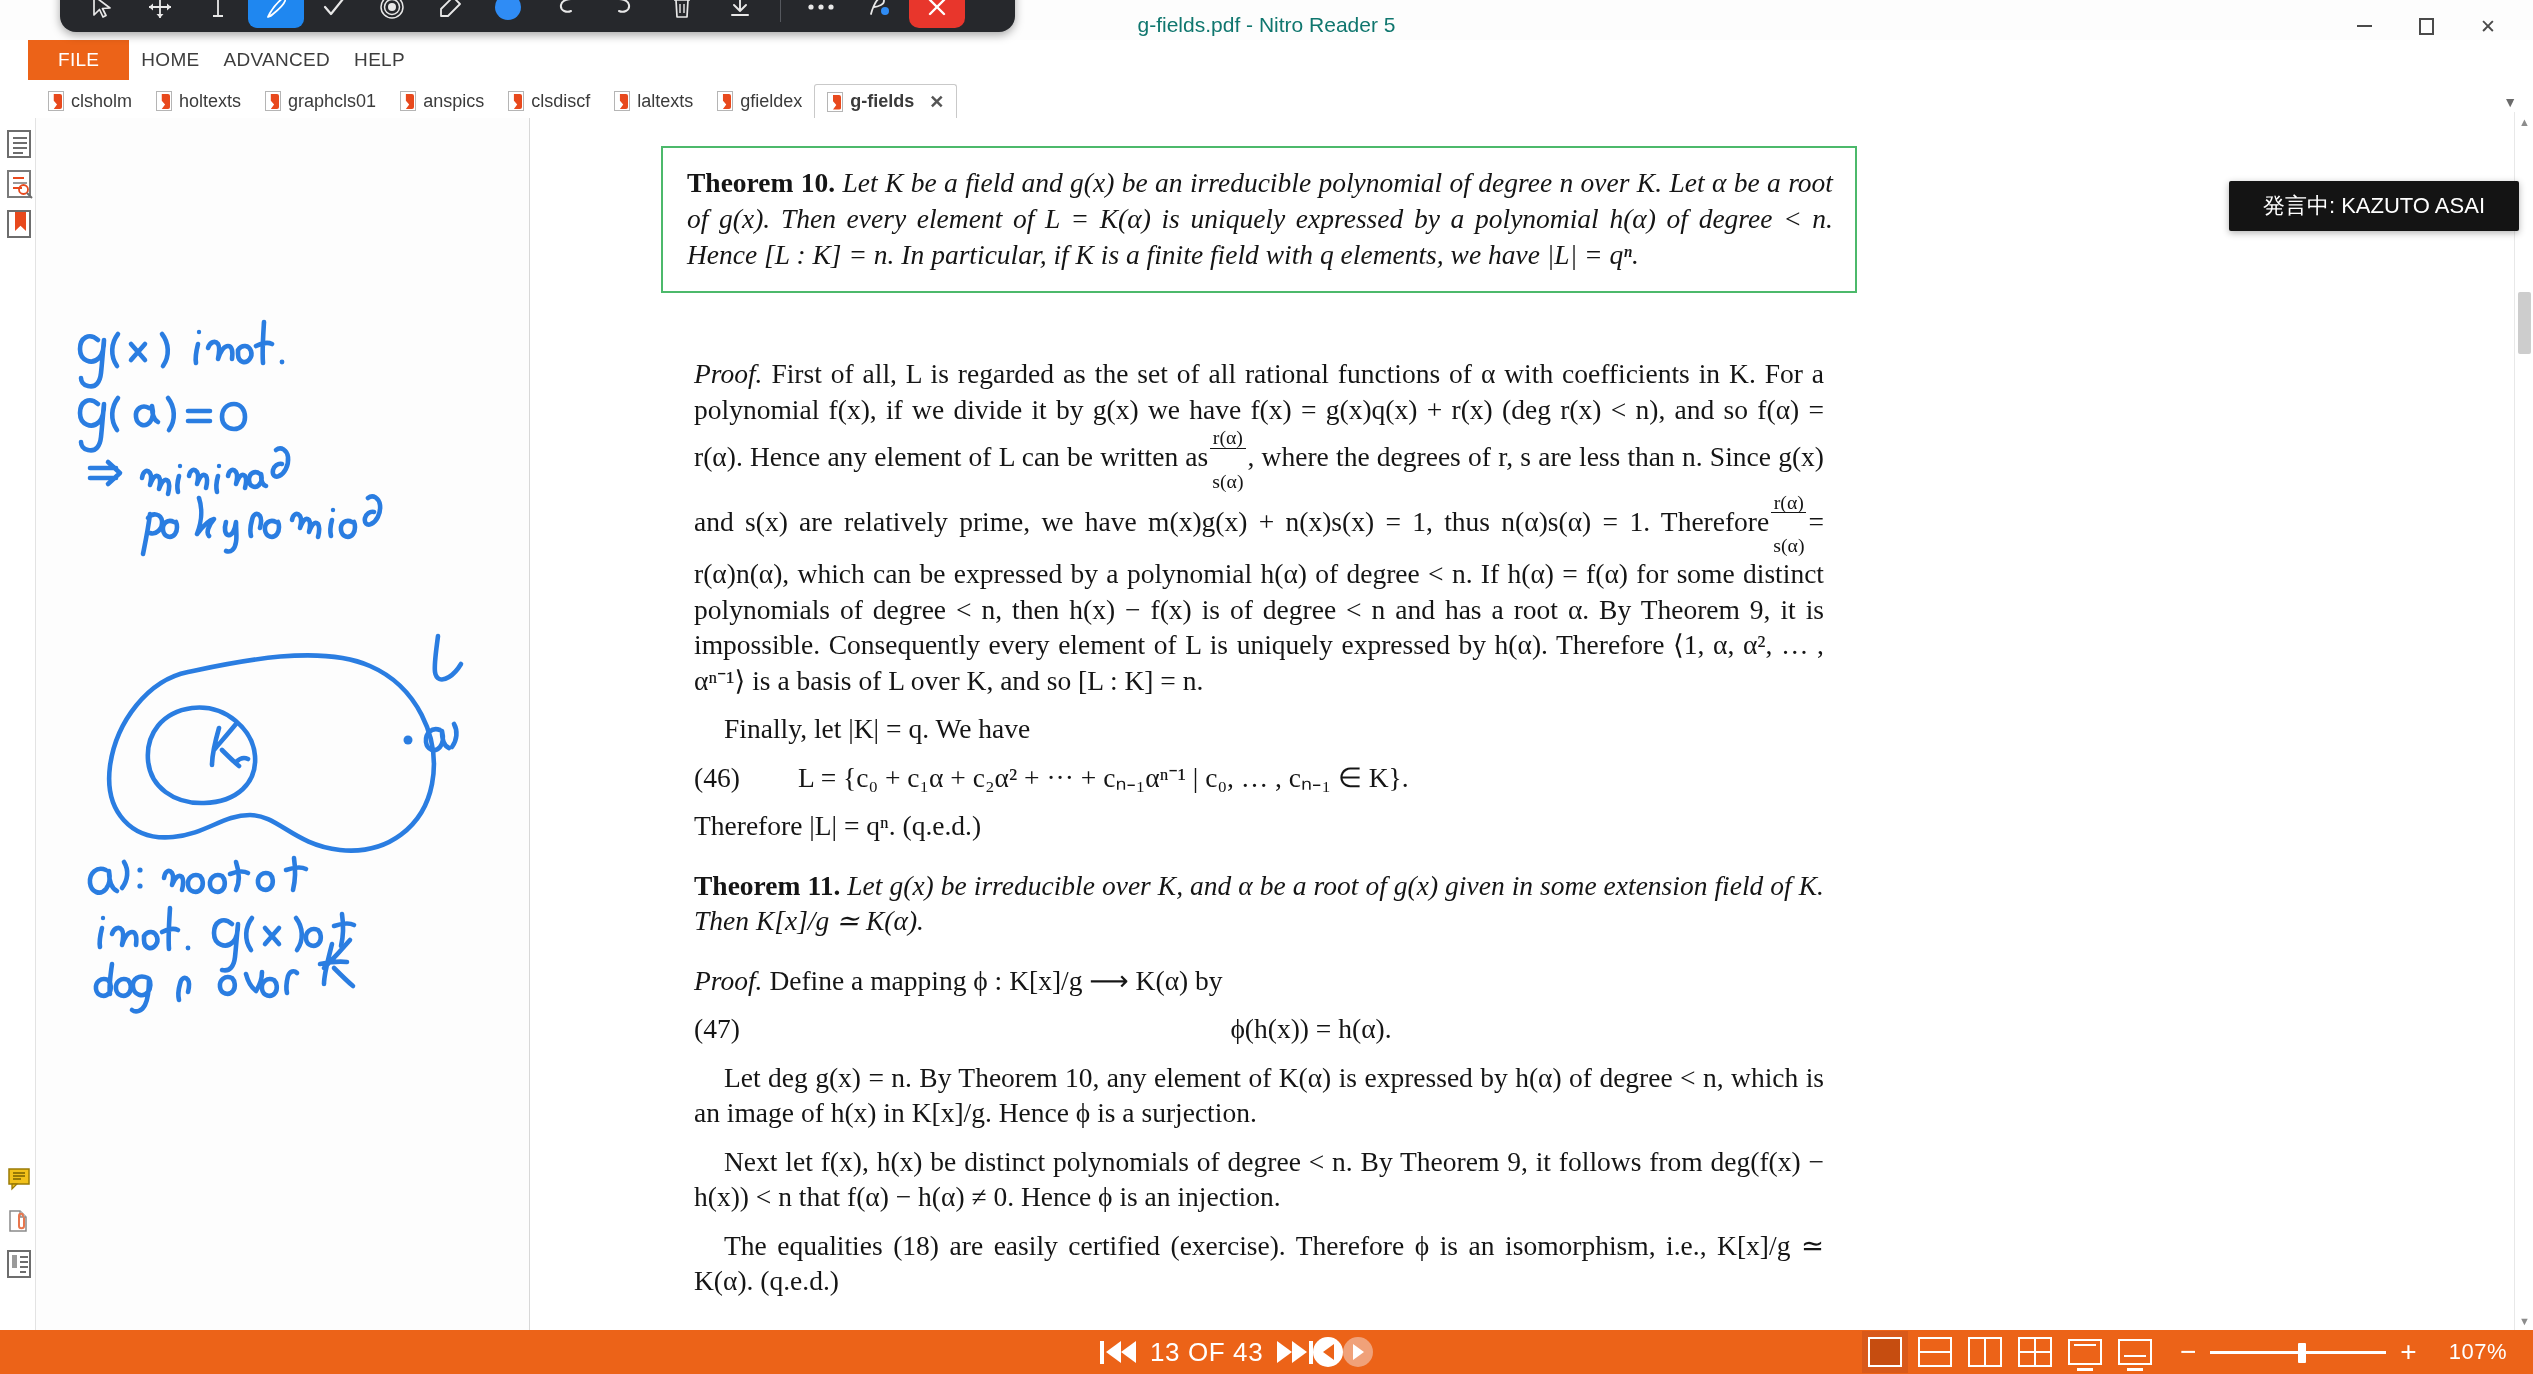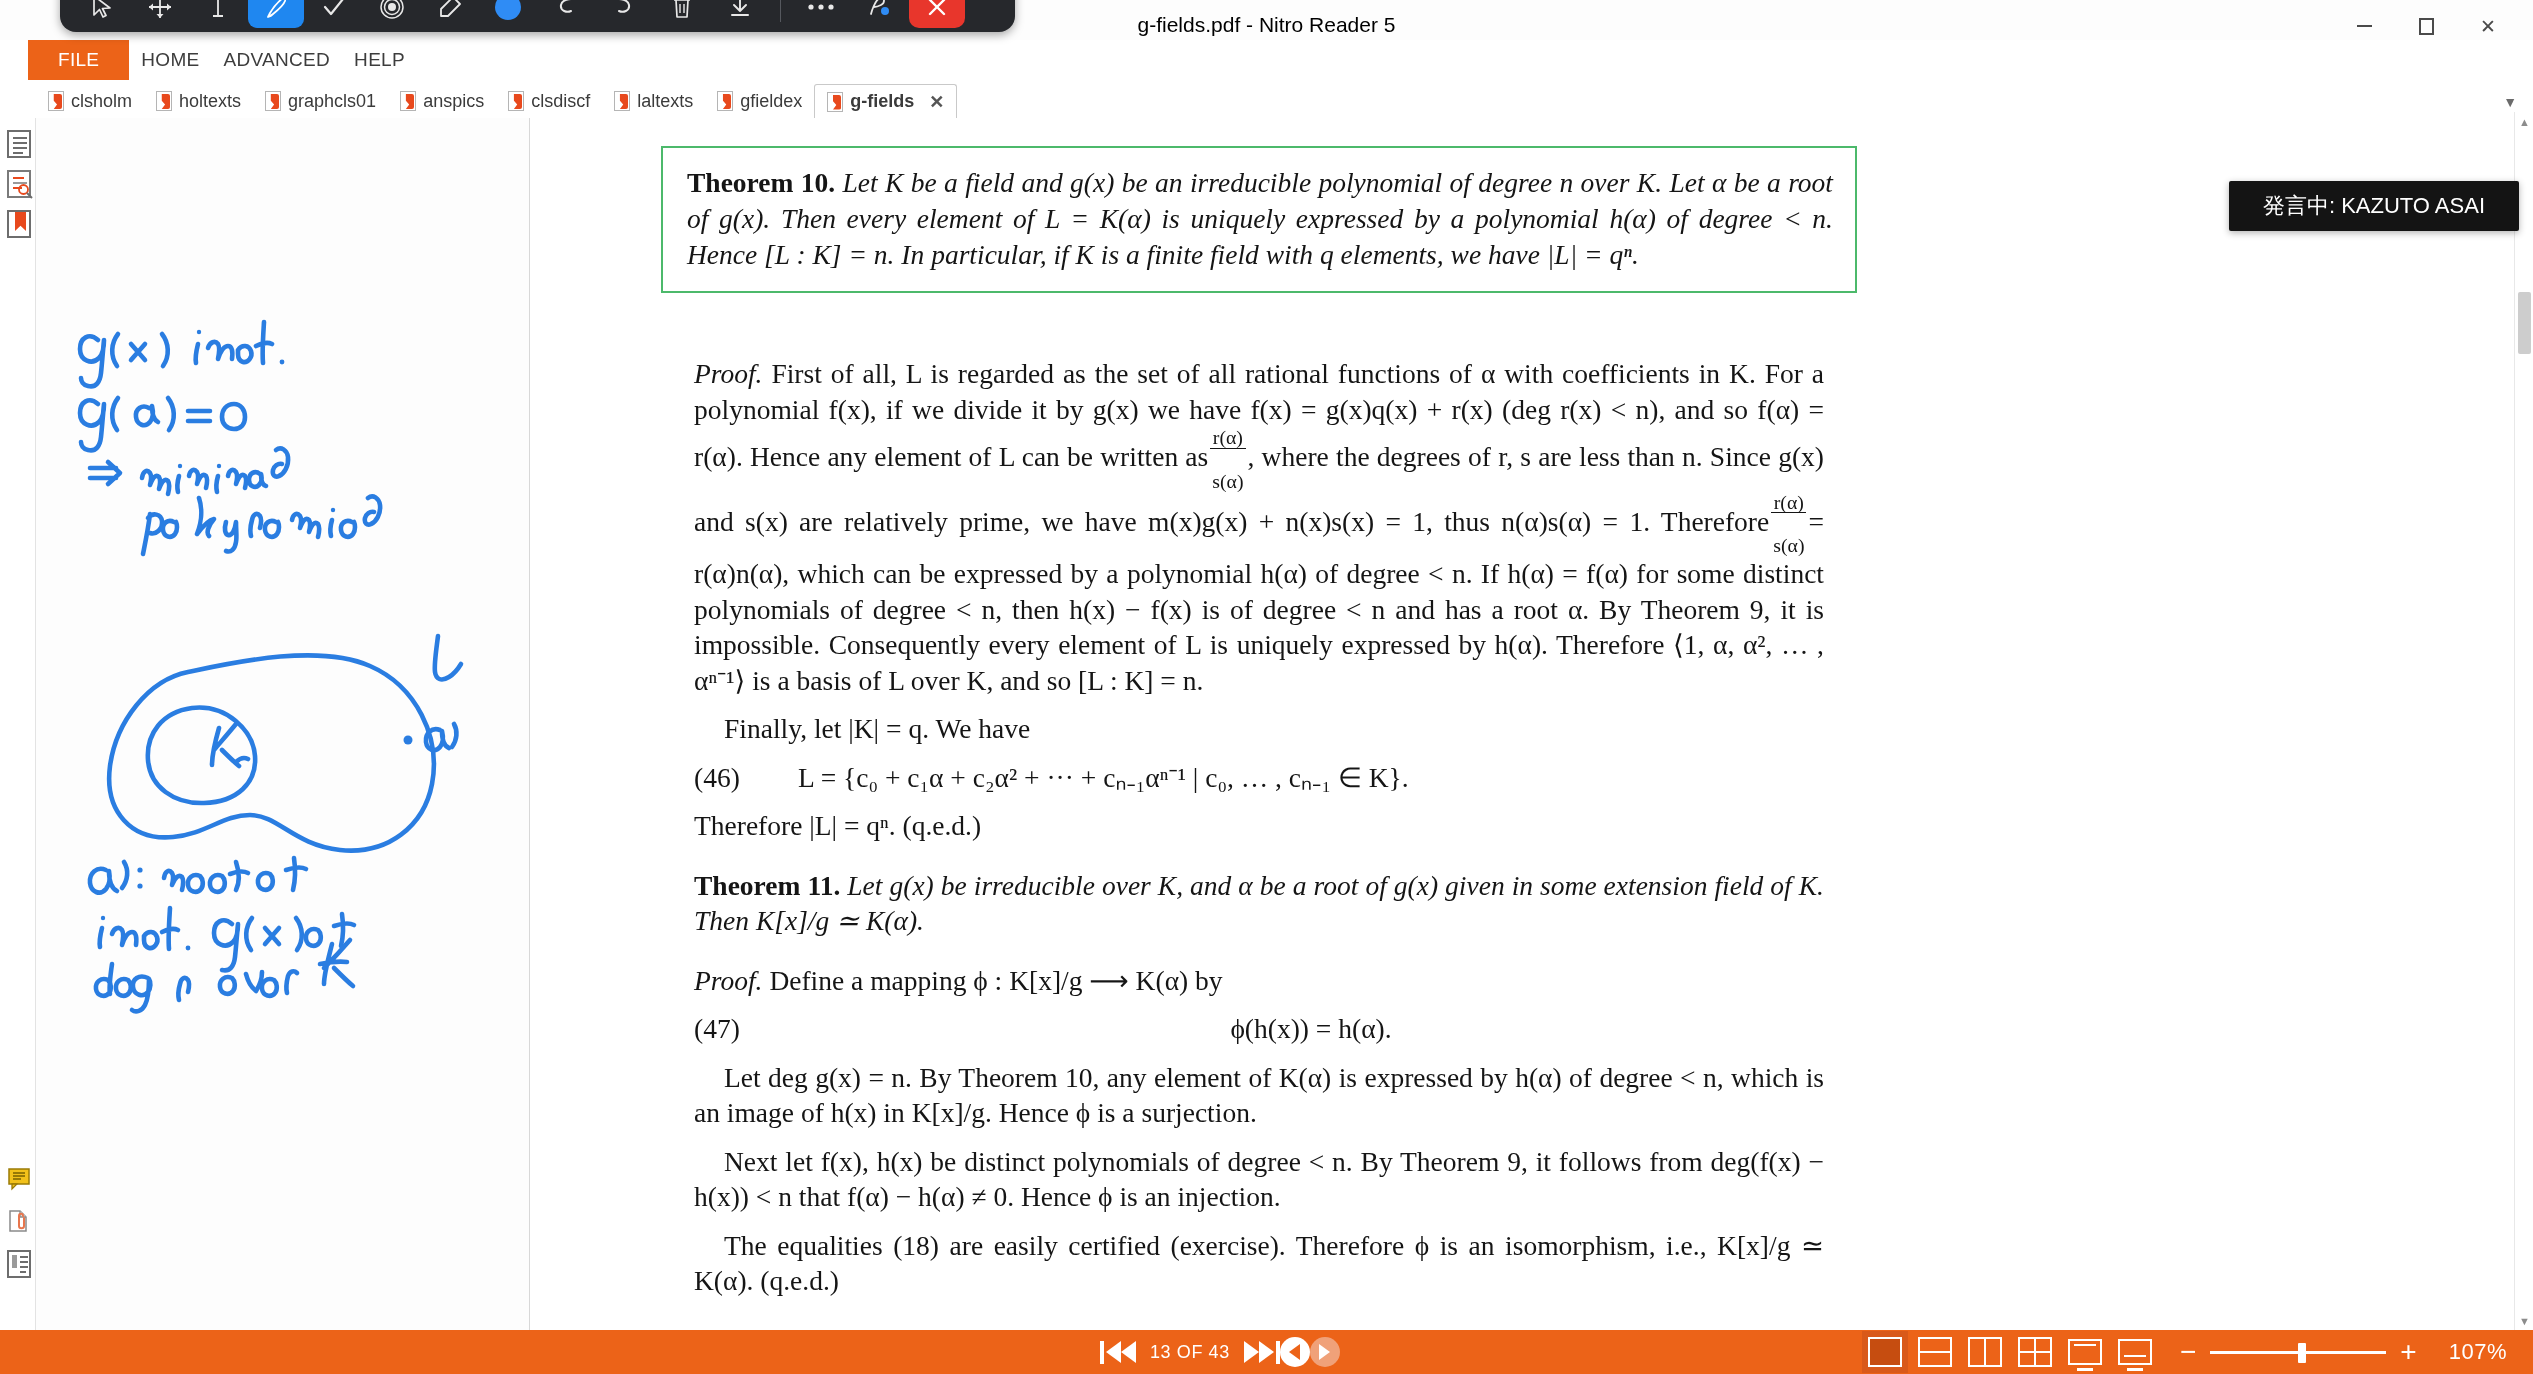--- a/index.html
+++ b/index.html
@@ -78,21 +78,21 @@
     width: 2533px; height: 50px;
     background: #fdfdfd;
   }
   #titlebar-text {
     position: absolute;
     left: 0; top: 0;
     width: 2533px;
     text-align: center;
     line-height: 50px;
     font-size: 21px;
-    color: #000000;
+    color: #0f766e;
   }
   #win-controls {
     position: absolute;
     right: 14px; top: 6px;
     display: flex;
     align-items: center;
     gap: 0px;
   }
   .win-btn {
     width: 62px; height: 40px;
@@ -341,21 +341,21 @@
     background: #ec6318;
     display: flex;
     align-items: center;
   }
   #nav-group {
     position: absolute;
     left: 1100px;
     display: flex;
     align-items: center;
     color: #ffffff;
-    font-size: 18px;
+    font-size: 26px;
   }
   .navbtn { display: flex; align-items: center; cursor: default; }
   .tri-l { width: 0; height: 0; border-top: 11px solid transparent;
            border-bottom: 11px solid transparent; border-right: 15px solid #fff; }
   .tri-r { width: 0; height: 0; border-top: 11px solid transparent;
            border-bottom: 11px solid transparent; border-left: 15px solid #fff; }
   .bar-v { width: 4px; height: 23px; background: #fff; }
   .pagecount { margin: 0 14px; letter-spacing: .6px; }
   .circ {
     width: 30px; height: 30px; border-radius: 50%;

